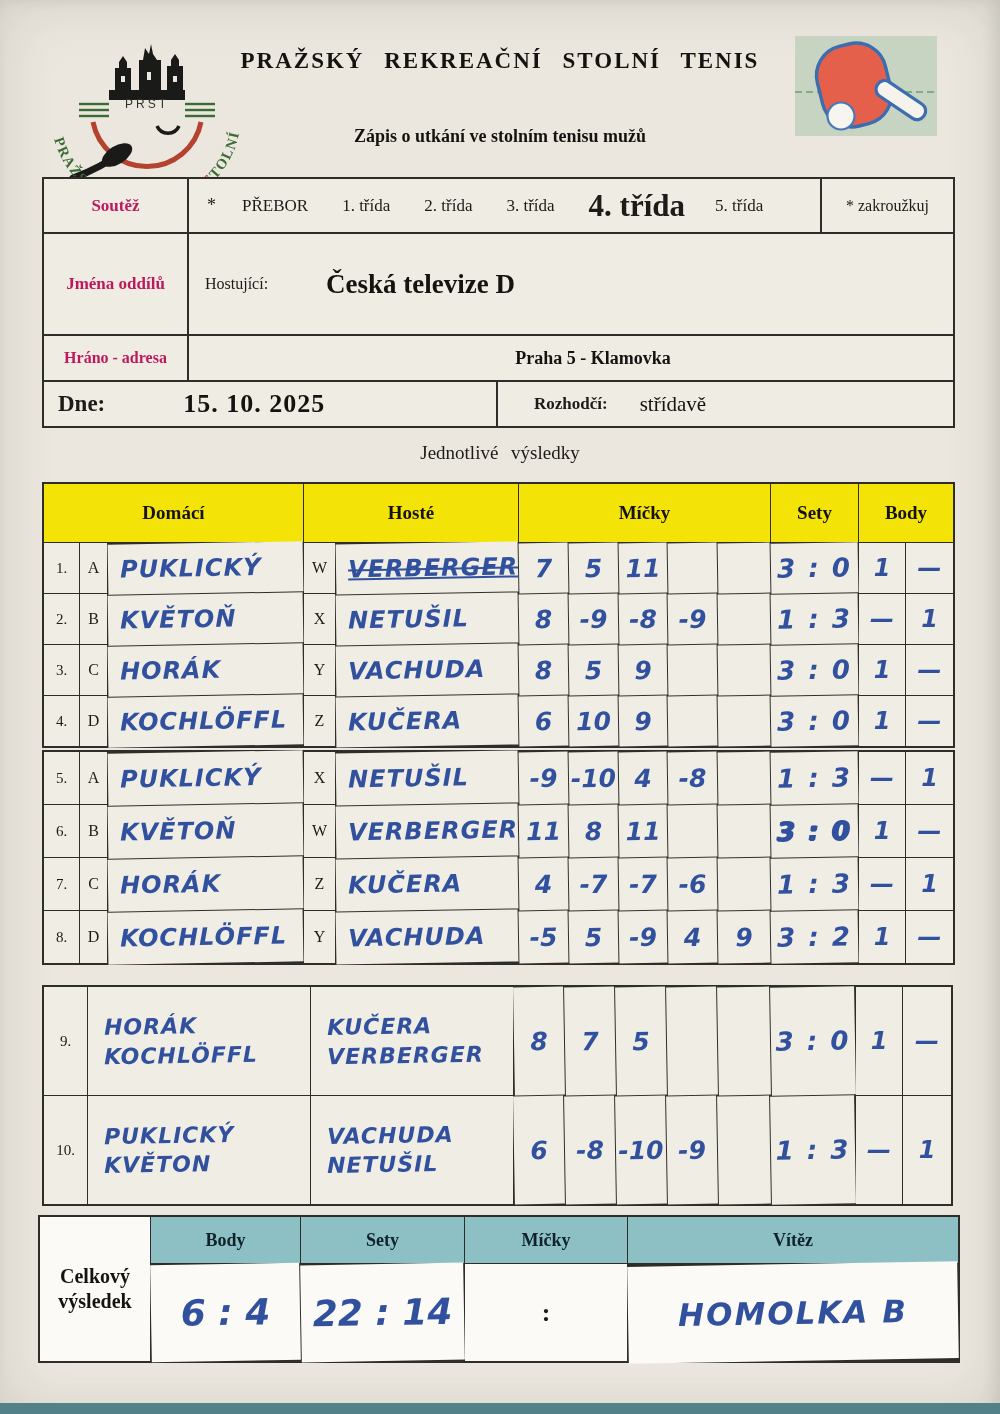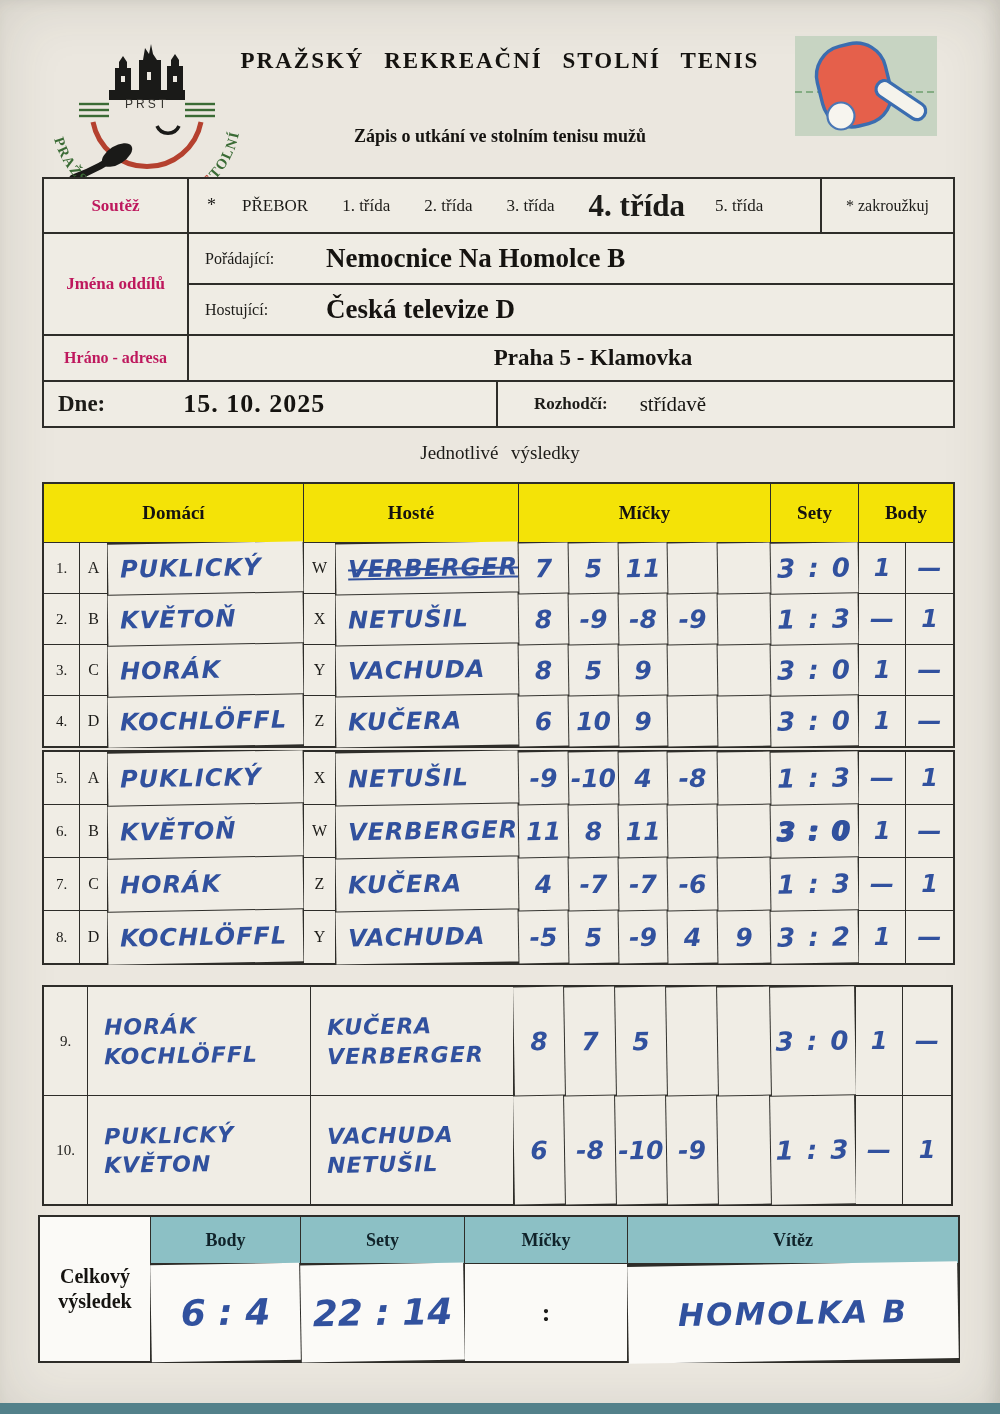--- a/index.html
+++ b/index.html
@@ -26,21 +26,21 @@
   .cls.sel{font-size:31px;font-weight:bold;margin-right:30px;}
   .r1 .zak{width:131px;flex:0 0 131px;border-left:2px solid #2e2d29;display:flex;align-items:center;justify-content:center;
            font-size:16px;color:#1c1b18;}
   .r2{height:100px;}
   .r2 .stack{flex:1;display:flex;flex-direction:column;}
   .sub{flex:1;display:flex;align-items:center;padding-left:16px;}
   .sub + .sub{border-top:2px solid #2e2d29;}
   .sub .slab{font-size:16px;color:#1c1b18;width:95px;}
   .sub .sval{font-size:27px;font-weight:bold;color:#151310;margin-left:26px;white-space:nowrap;}
   .r3{height:44px;}
-  .r3 .aval{flex:1;display:flex;align-items:center;justify-content:center;font-size:23px;font-weight:bold;color:#151310;margin-left:44px;}
+  .r3 .aval{flex:1;display:flex;align-items:center;justify-content:center;font-size:18px;font-weight:bold;color:#151310;margin-left:44px;}
   .r4{height:44px;}
   .r4 .left{width:438px;flex:0 0 438px;display:flex;align-items:center;padding-left:14px;}
   .r4 .left .dlab{font-weight:bold;font-size:23px;color:#1c1b18;}
   .r4 .left .dval{font-size:26px;font-weight:bold;color:#151310;margin-left:78px;letter-spacing:1px;}
   .r4 .right{flex:1;border-left:2px solid #2e2d29;display:flex;align-items:center;padding-left:36px;}
   .r4 .right .rlab{font-weight:bold;font-size:17px;color:#1c1b18;}
   .r4 .right .rval{font-size:21px;font-weight:normal;color:#151310;margin-left:32px;}
   
   .sec-title{position:absolute;top:442px;left:0;width:1000px;text-align:center;font-size:19px;color:#1c1b18;word-spacing:8px;}
   .mtable{position:absolute;left:42px;display:grid;gap:1px;background:#2e2d29;border:2px solid #2e2d29;}
@@ -147,24 +147,20 @@
         <span class="cls">3. třída</span>
         <span class="cls sel">4. třída</span>
         <span class="cls">5. třída</span>
       </div>
       <div class="zak">* zakroužkuj</div>
     </div>
     <div class="i-row r2">
       <div class="i-label">Jména oddílů</div>
       <div class="stack">
         <div class="sub">
-          <span class="slab">Pořádající:</span>
-          <span class="sval">Nemocnice Na Homolce B</span>
-        </div>
-        <div class="sub">
           <span class="slab">Hostující:</span>
           <span class="sval">Česká televize D</span>
         </div>
       </div>
     </div>
     <div class="i-row r3">
       <div class="i-label" style="font-size:16px;">Hráno - adresa</div>
       <div class="aval">Praha 5 - Klamovka</div>
     </div>
     <div class="i-row r4">

